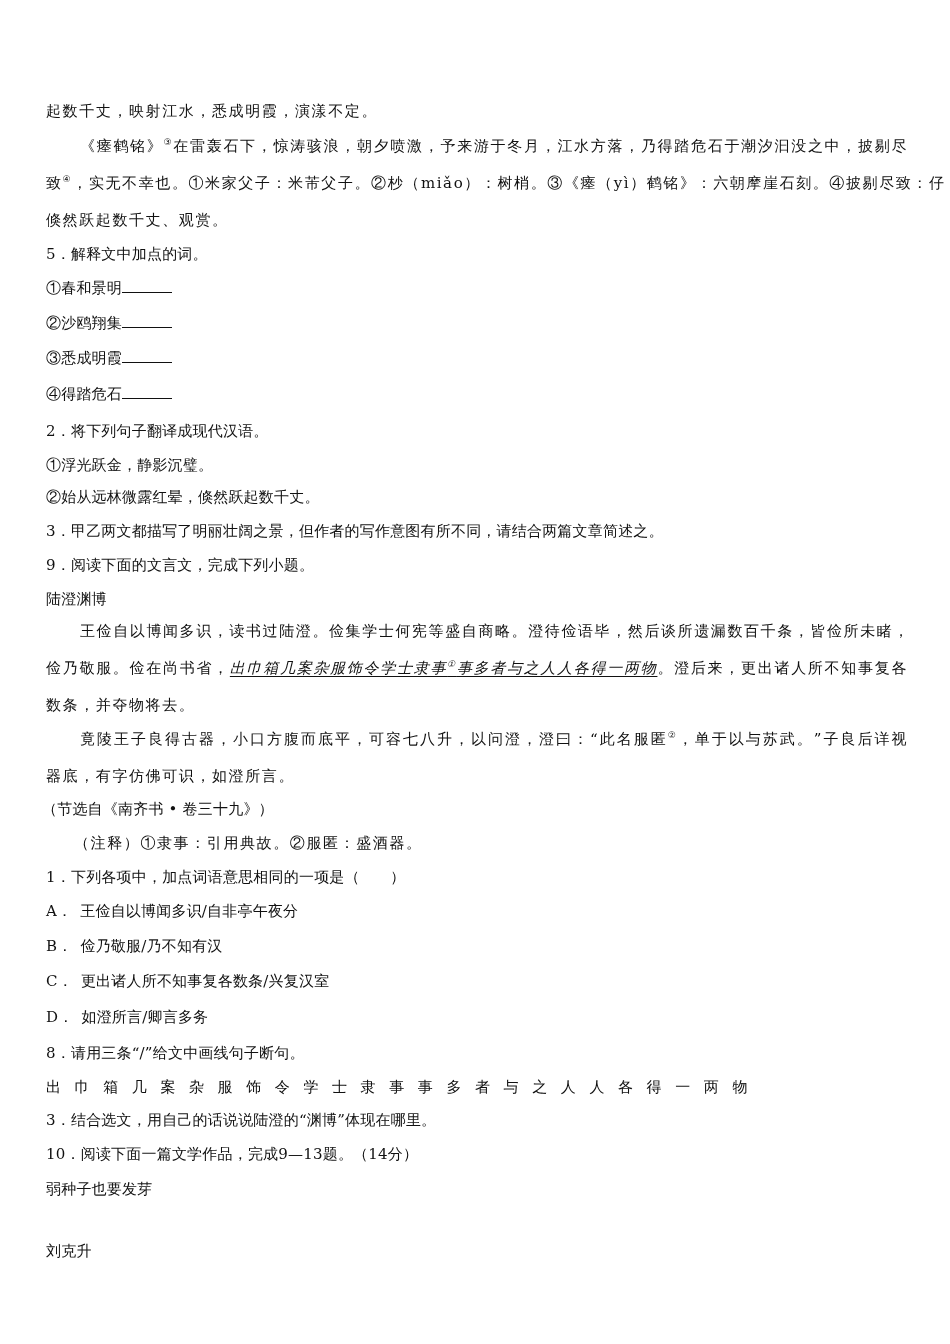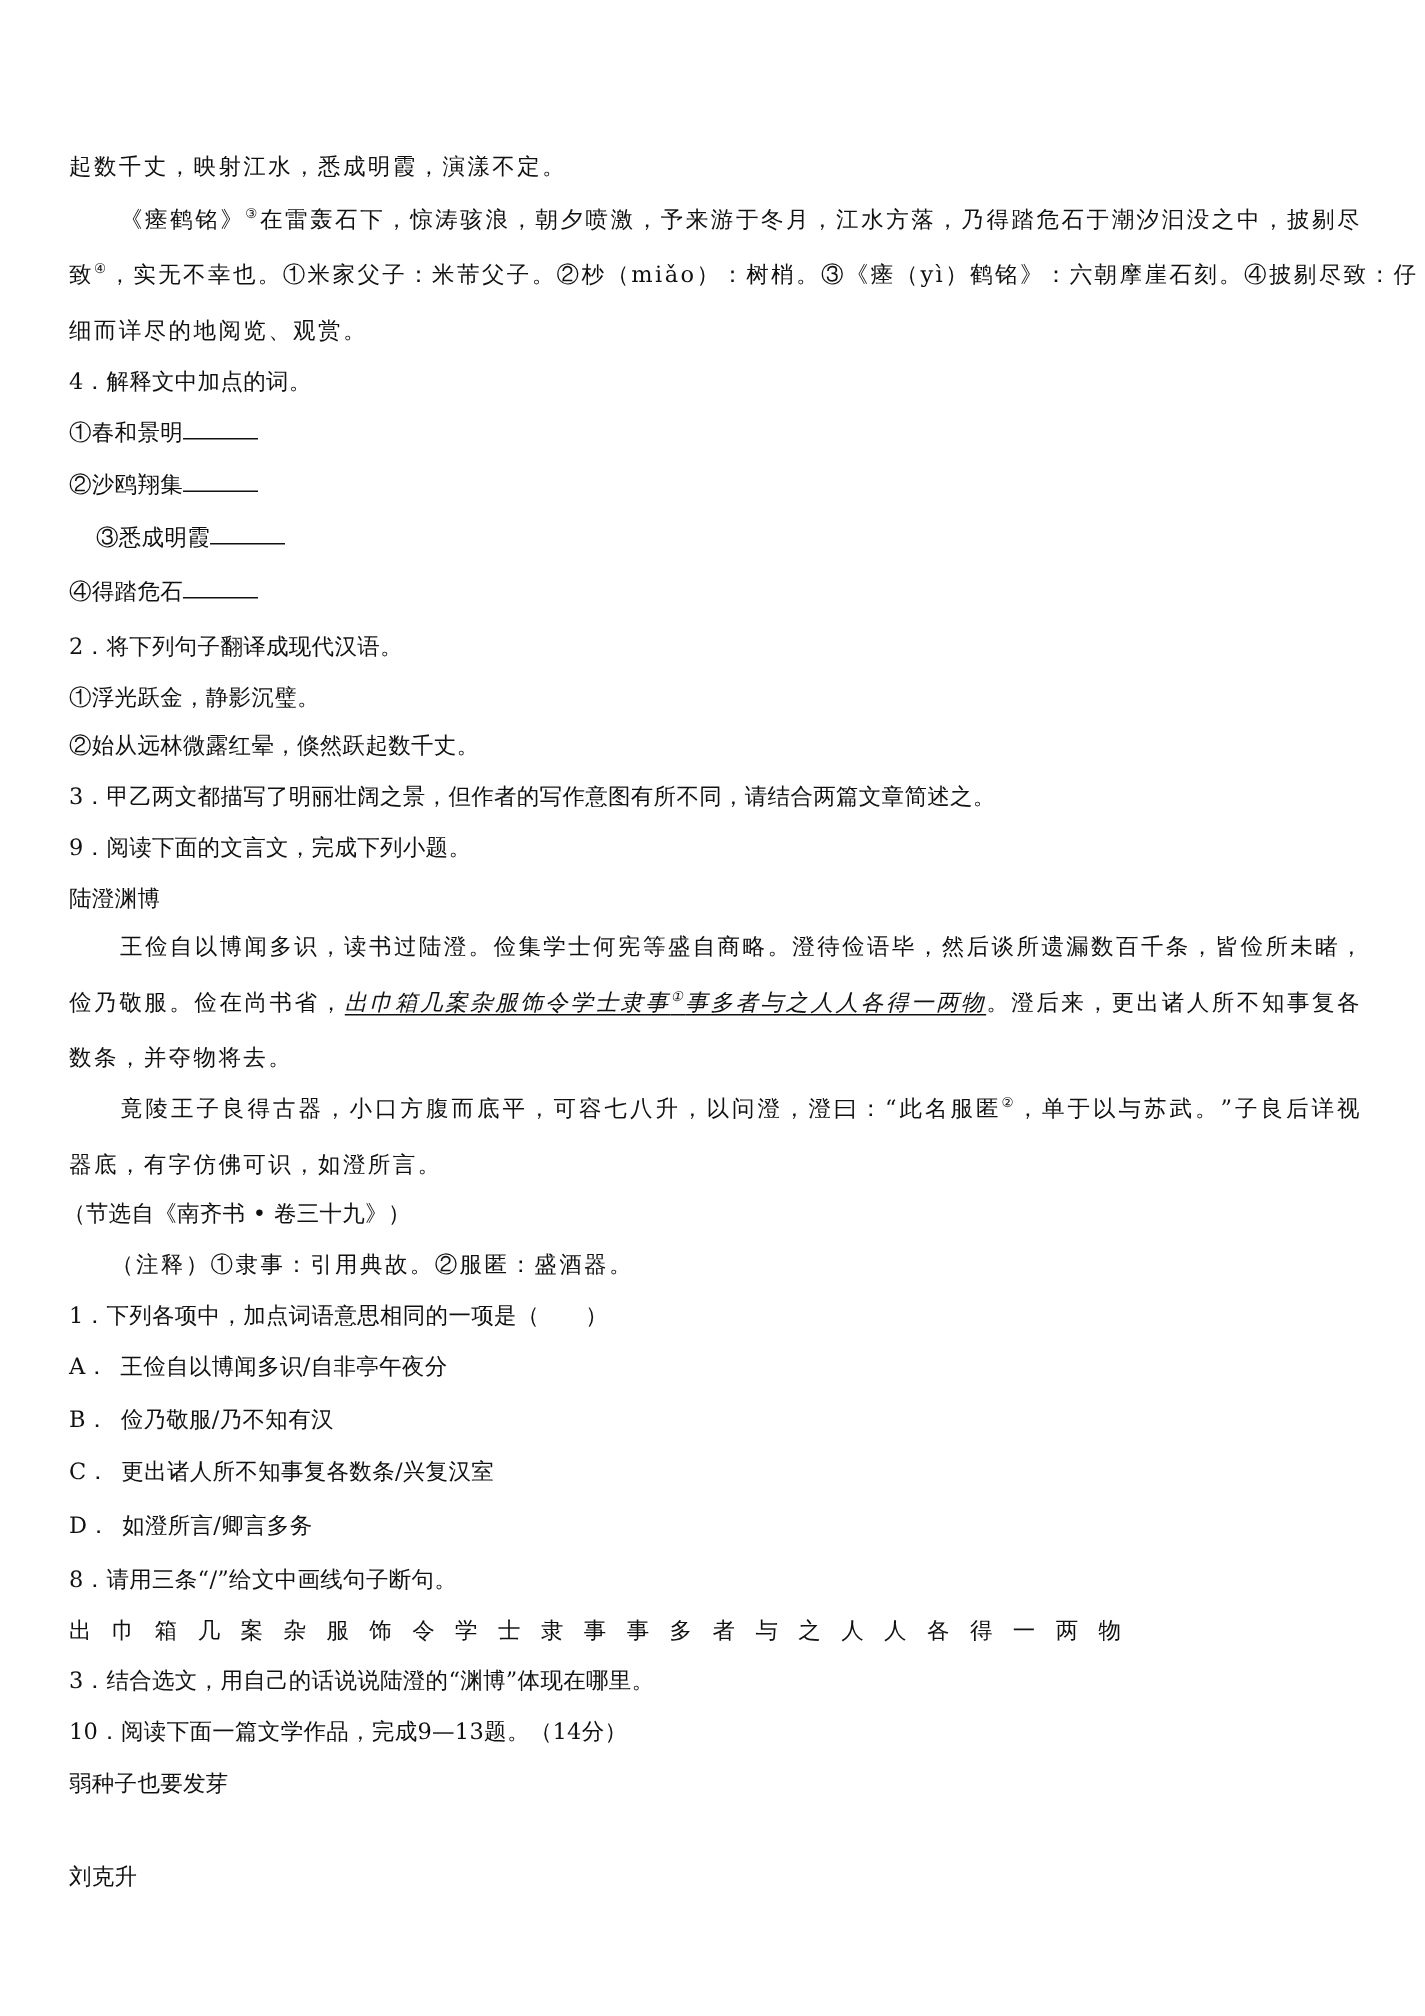--- a/index.html
+++ b/index.html
@@ -70,31 +70,31 @@
   <div class="line kai" style="top:101px;">起数千丈，映射江水，悉成明霞，演漾不定。</div>
 
   <div class="line kai indent justify" style="top:136px;">
     <span>《瘗鹤铭》</span><span class="sup">③</span><span>在雷轰石下，惊涛骇浪，朝夕喷激，予来游于冬月，江水方落，乃得踏危石于潮汐汩没之中，披剔尽</span>
   </div>
 
   <div class="line kai justify" style="top:173px;">
     <span>致</span><span class="sup">④</span><span>，实无不幸也。①米家父子：米芾父子。②杪（miǎo）：树梢。③《瘗（yì）鹤铭》：六朝摩崖石刻。④披剔尽致：仔</span>
   </div>
 
-  <div class="line kai" style="top:210px;">细而详尽的地阅览、观赏。</div>
+  <div class="line kai" style="top:210px;">倏然跃起数千丈、观赏。</div>
 
-  <div class="line" style="top:244px;">4．解释文中加点的词。</div>
+  <div class="line" style="top:244px;">5．解释文中加点的词。</div>
 
   <div class="line" style="top:278px;">
     <span>①春和景明</span><span class="blank"></span>
   </div>
   <div class="line" style="top:313px;">
     <span>②沙鸥翔集</span><span class="blank"></span>
   </div>
-  <div class="line" style="top:348px;margin-left:18px;">
+  <div class="line" style="top:348px;">
     <span>③悉成明霞</span><span class="blank"></span>
   </div>
   <div class="line" style="top:384px;">
     <span>④得踏危石</span><span class="blank"></span>
   </div>
 
   <div class="line" style="top:421px;">2．将下列句子翻译成现代汉语。</div>
   <div class="line" style="top:455px;">①浮光跃金，静影沉璧。</div>
   <div class="line" style="top:487px;">②始从远林微露红晕，倏然跃起数千丈。</div>
 

